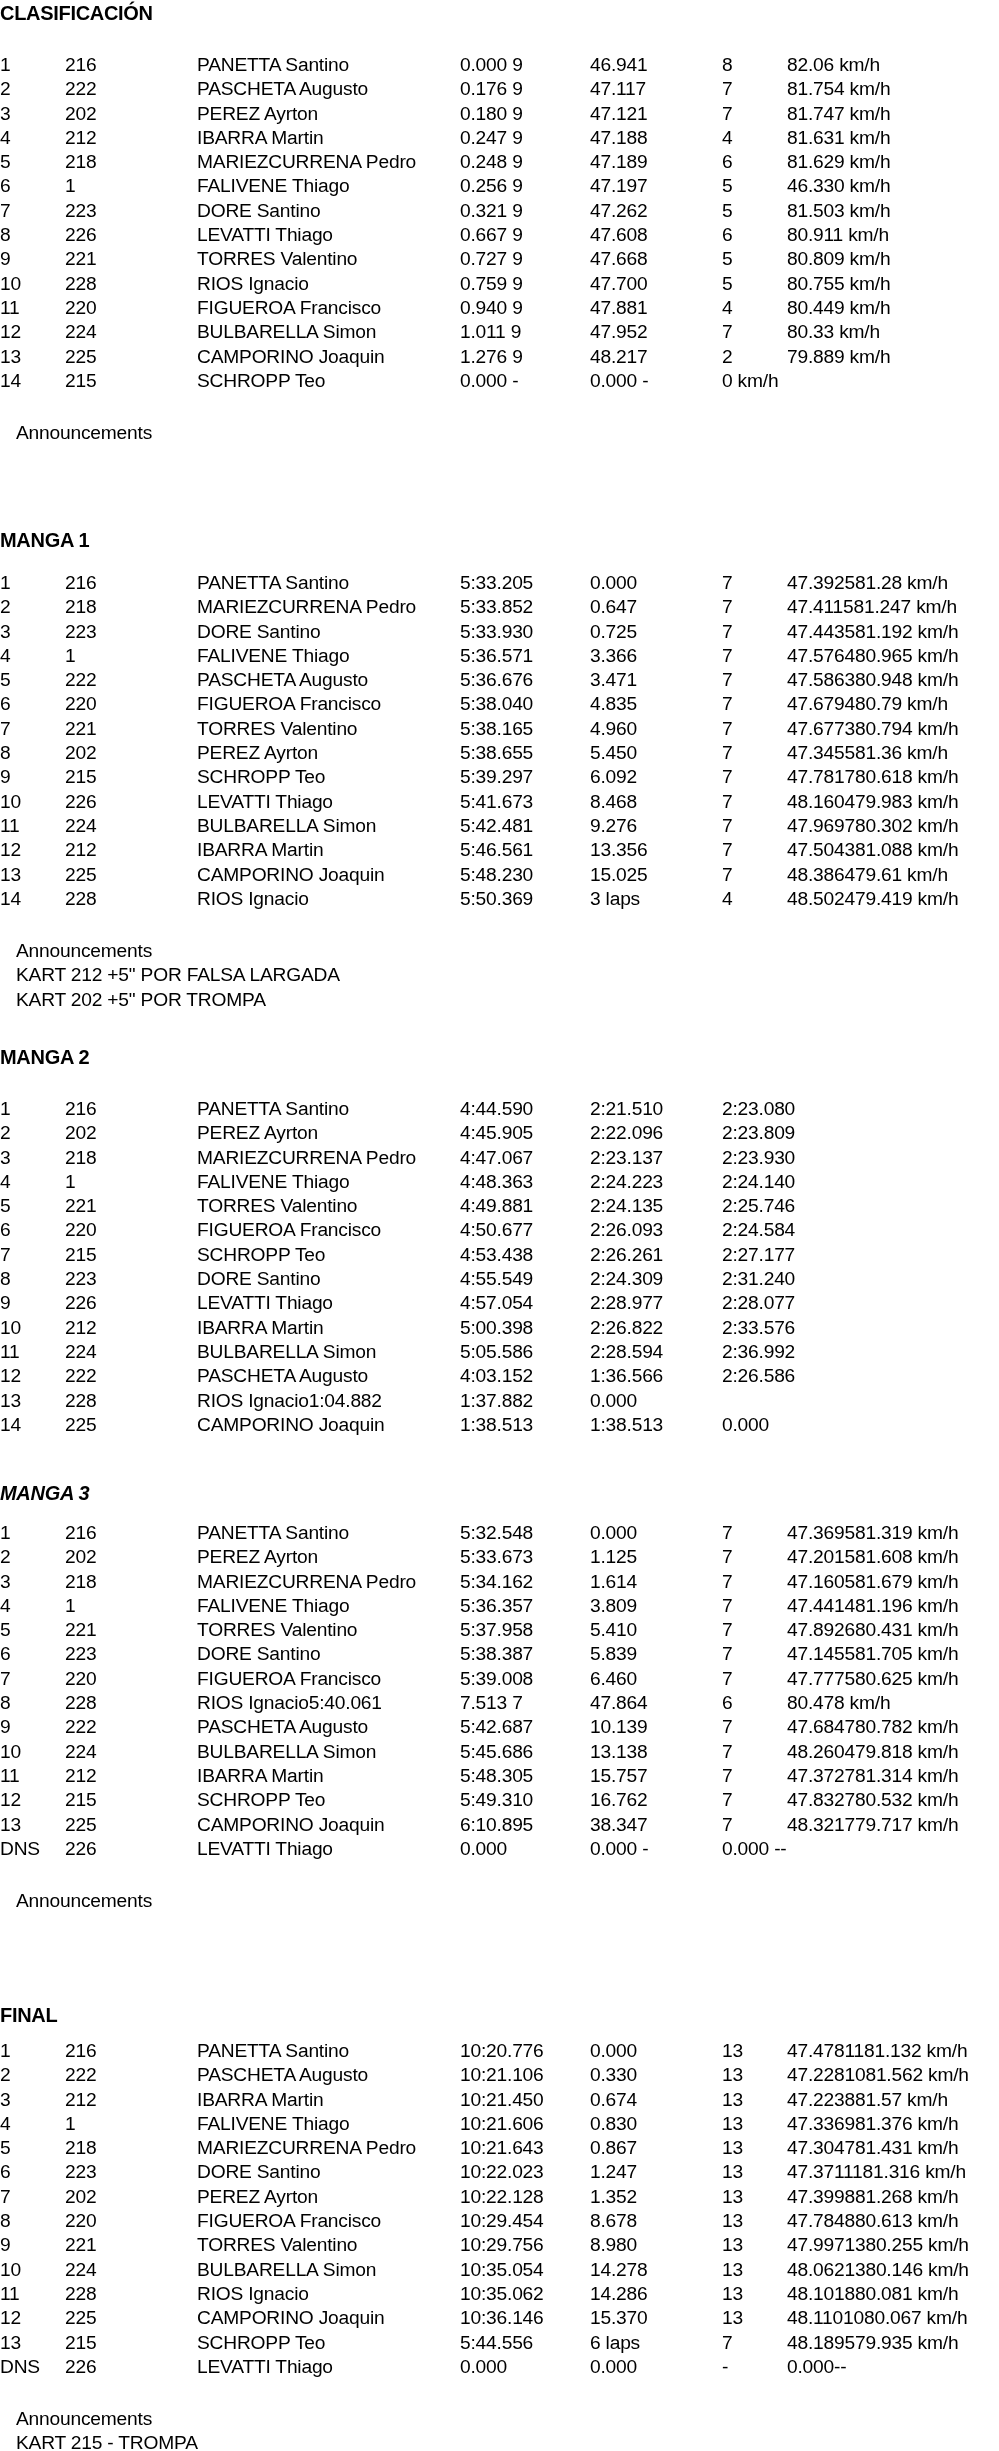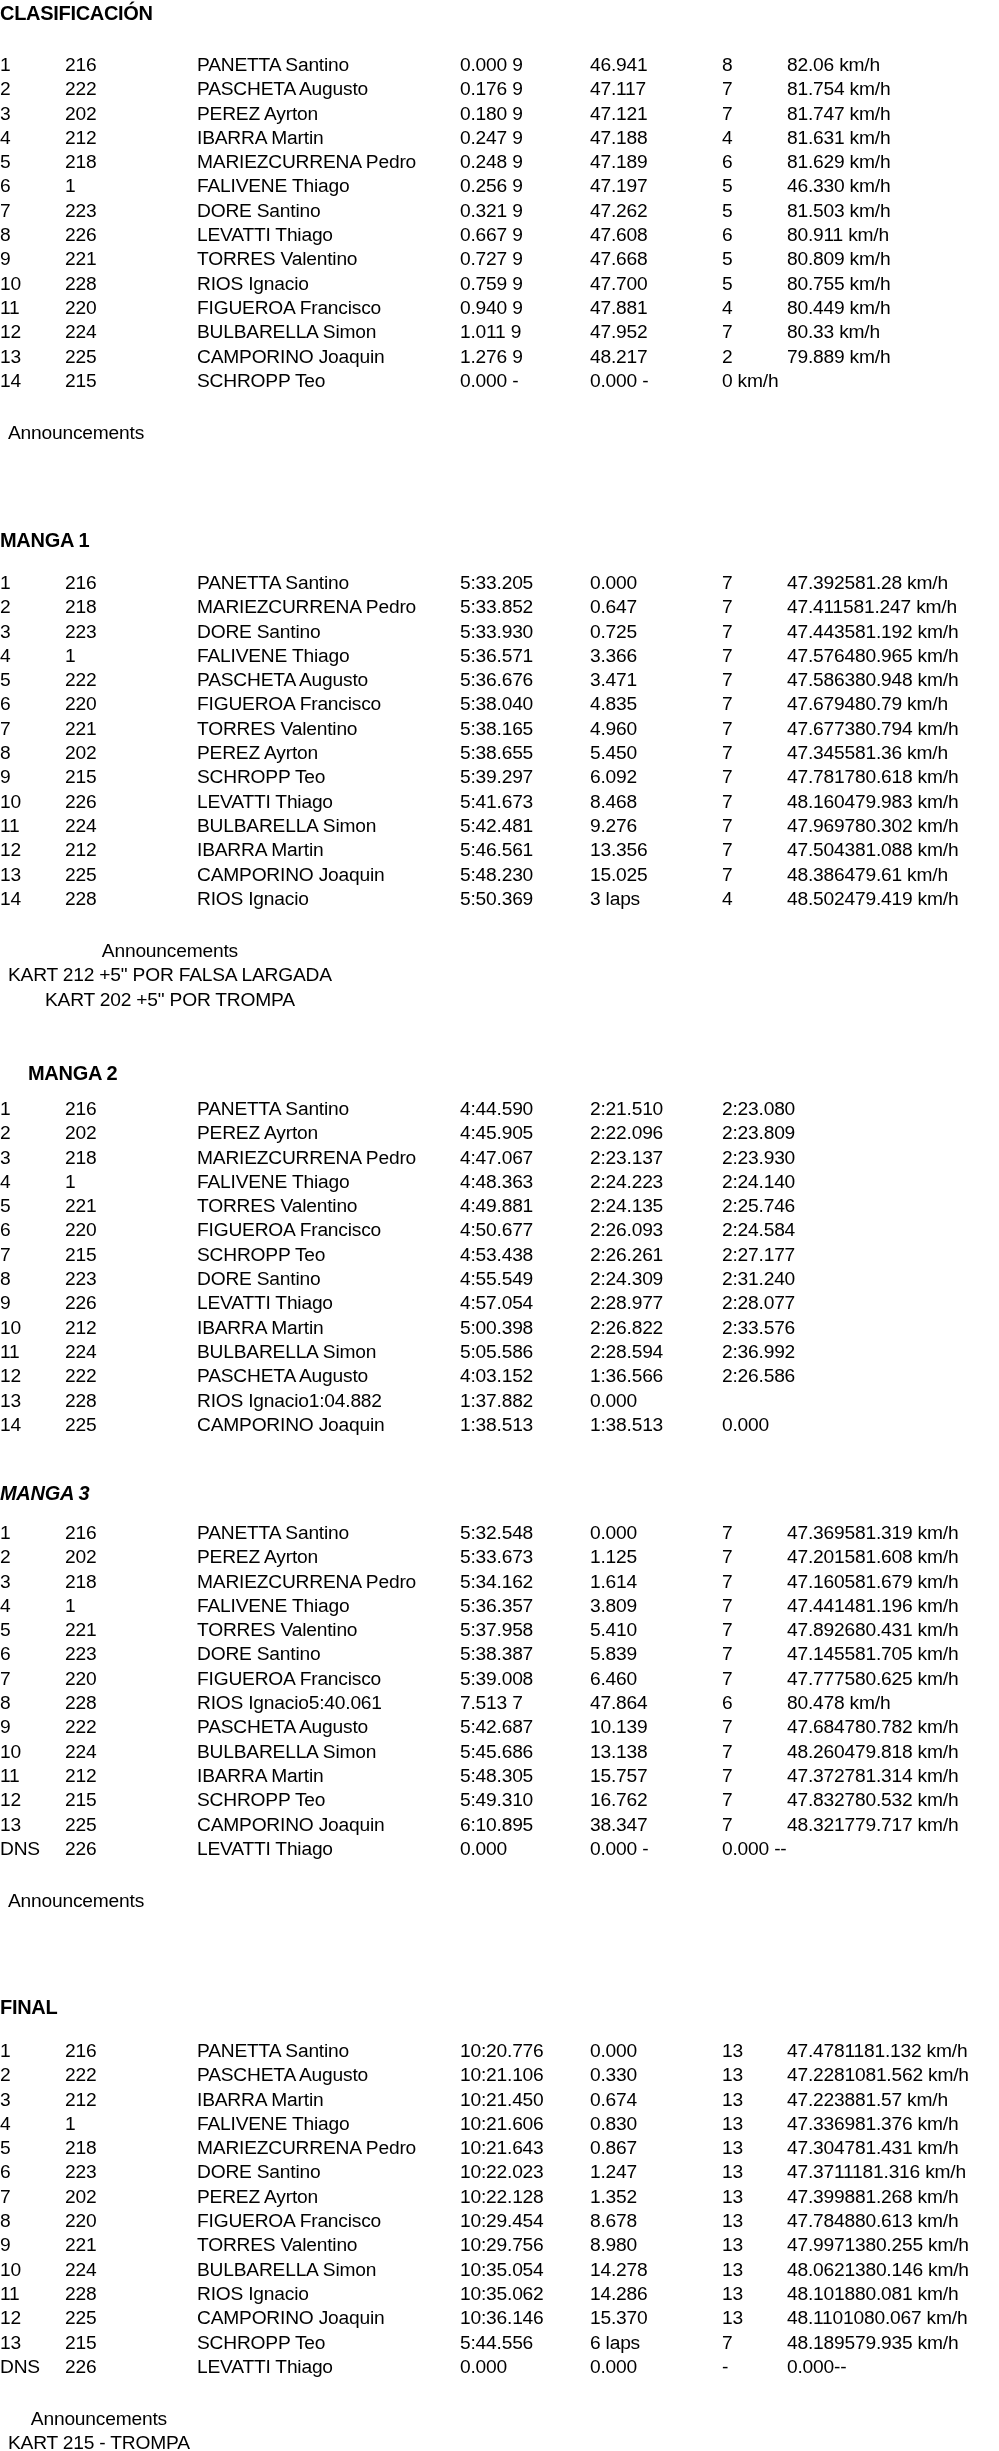--- a/index.html
+++ b/index.html
@@ -24,21 +24,21 @@
     position: absolute; top: 0; font-size: 19.2px; line-height: 24.3px; white-space: nowrap;
     letter-spacing: -0.2px;
   }
   .c0 { left: 0px; }
   .c1 { left: 65px; }
   .c2 { left: 197px; }
   .c3 { left: 460px; }
   .c4 { left: 590px; }
   .c5 { left: 722px; }
   .c6 { left: 787px; }
-  .ann { position: absolute; left: 8px; text-align: center; }
+  .ann { position: absolute; left: 16px; }
   .ann-line { font-size: 19.2px; line-height: 24.3px; white-space: nowrap; letter-spacing: -0.2px; }
 </style>
 </head>
 <body>
 
 <div class="page">
 
   <div class="section" style="top:0px;">
     <h2 class="heading" style="top:0px;">CLASIFICACIÓN</h2>
     <div class="rows" style="top:53px;">
@@ -305,21 +305,21 @@
         </div>
       </div>
     <div class="ann" style="top:421px;">
         <div class="ann-line">Announcements</div>
         <div class="ann-line">KART 212 +5" POR FALSA LARGADA</div>
         <div class="ann-line">KART 202 +5" POR TROMPA</div>
       </div>
   </div>
 
   <div class="section" style="top:1044px;">
-    <h2 class="heading" style="top:16px;padding-left:28px;">MANGA 2</h2>
+    <h2 class="heading" style="top:0px;">MANGA 2</h2>
     <div class="rows" style="top:53px;">
         <div class="row">
           <span class="cell c0">1</span>
           <span class="cell c1">216</span>
           <span class="cell c2">PANETTA Santino</span>
           <span class="cell c3">4:44.590</span>
           <span class="cell c4">2:21.510</span>
           <span class="cell c5">2:23.080</span>
           <span class="cell c6"></span>
         </div>
@@ -572,21 +572,21 @@
           <span class="cell c5">0.000 --</span>
           <span class="cell c6"></span>
         </div>
       </div>
     <div class="ann" style="top:421px;">
         <div class="ann-line">Announcements</div>
       </div>
   </div>
 
   <div class="section" style="top:1986px;">
-    <h2 class="heading" style="top:8px;">FINAL</h2>
+    <h2 class="heading" style="top:16px;">FINAL</h2>
     <div class="rows" style="top:53px;">
         <div class="row">
           <span class="cell c0">1</span>
           <span class="cell c1">216</span>
           <span class="cell c2">PANETTA Santino</span>
           <span class="cell c3">10:20.776</span>
           <span class="cell c4">0.000</span>
           <span class="cell c5">13</span>
           <span class="cell c6">47.4781181.132 km/h</span>
         </div>

